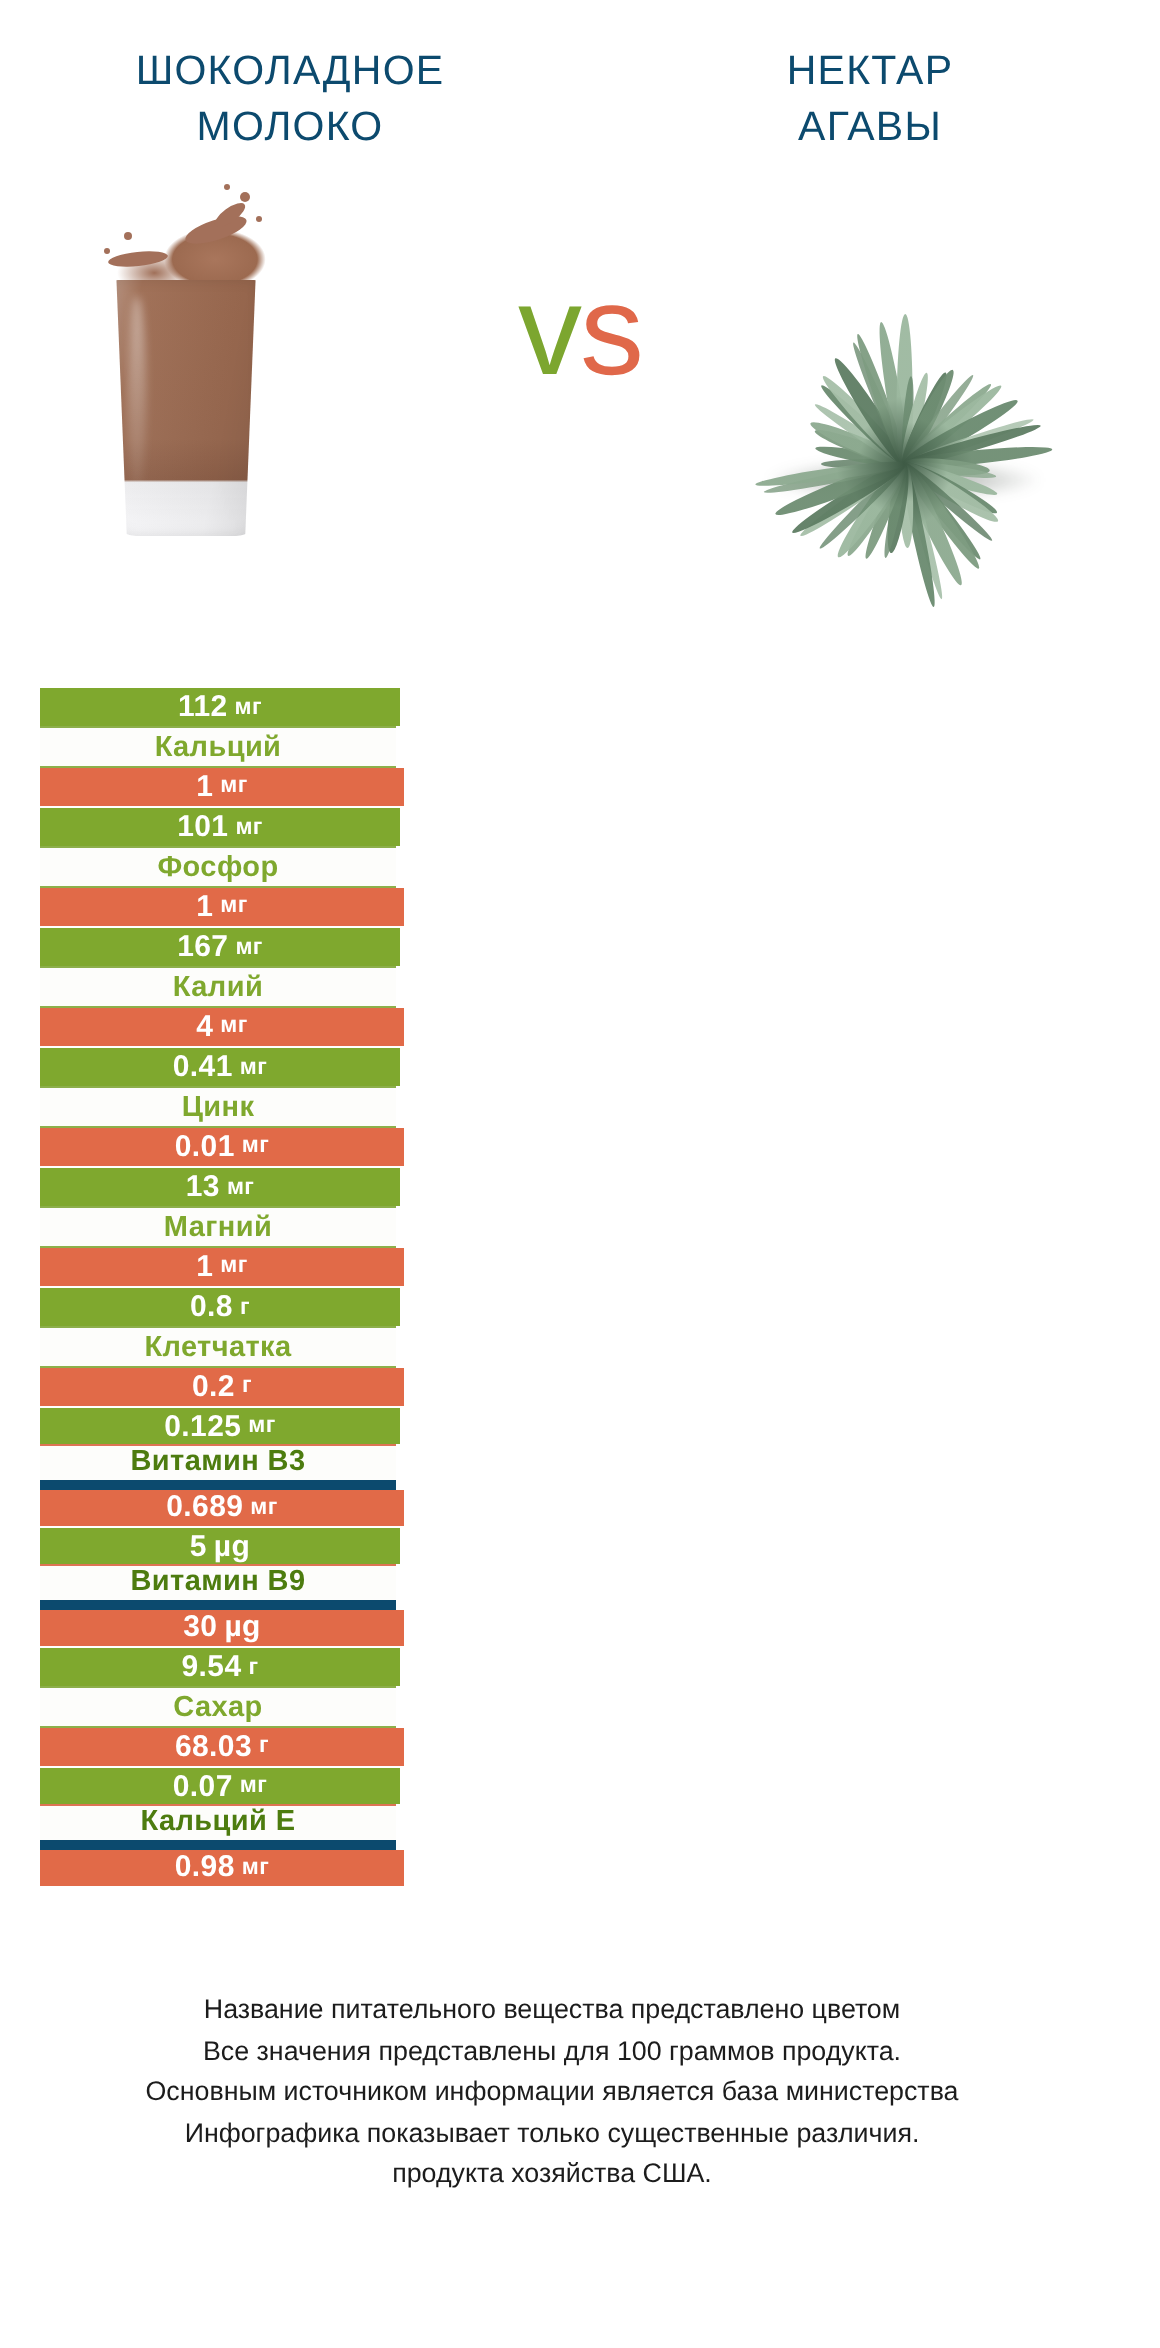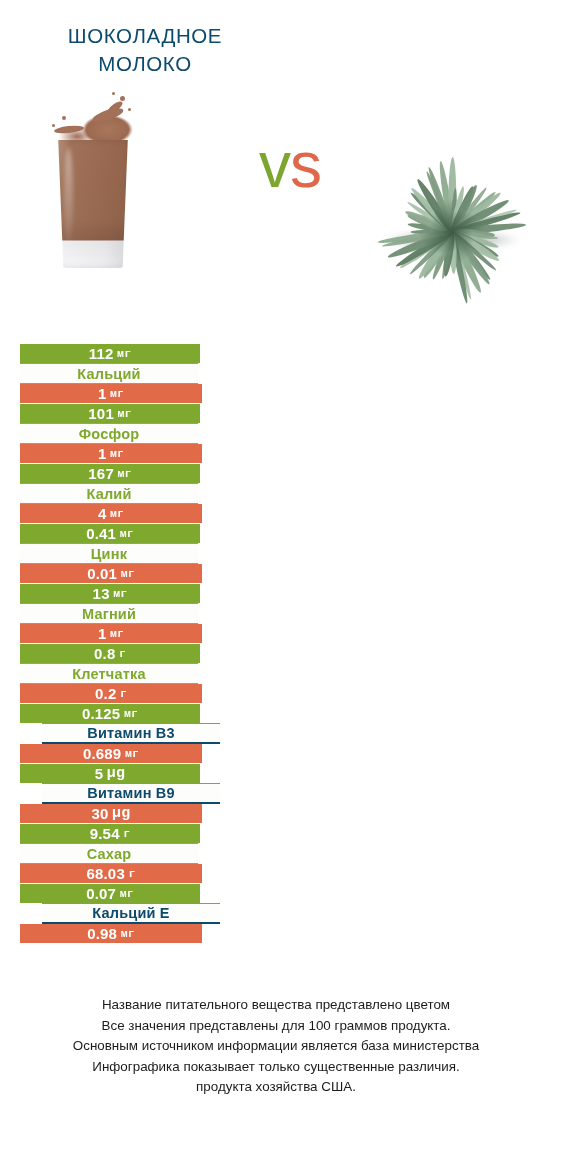--- a/index.html
+++ b/index.html
@@ -103,36 +103,34 @@
     font-size: 14.5px;
     font-weight: 700;
     letter-spacing: 0.2px;
   }
   .cell-mid.win-left {
     color: #7FA82E;
     border-top: 1px solid #8CAF4A;
     border-bottom: 1px solid #8CAF4A;
   }
   .cell-mid.win-right {
-    color: #0c4a6e;
+    color: #4d7c0f;
     border-top: 1px solid #DD7354;
-    border-bottom: 2px solid #0c4a6e;
-    margin-left: 22px;
+    border-bottom: 5px solid #0c4a6e;
   }
   .val {
     font-size: 15px;
     font-weight: 700;
     letter-spacing: 0.2px;
   }
   .unit {
     font-size: 11.5px;
     font-weight: 700;
     margin-left: 3.5px;
     letter-spacing: 0.2px;
-    font-family: Liberation Mono, monospace;
   }
   .unit.big {
     font-size: 15px;
   }
 
   
   .footer {
     position: absolute;
     left: 0;
     top: 995px;
@@ -234,20 +232,24 @@
     border-radius: 50% 50% 42% 42% / 60% 60% 40% 40%;
   }
 </style>
 </head>
 <body>
 
 <div class="header">
   <div class="header-col">
     <div class="product-title">ШОКОЛАДНОЕ
 МОЛОКО</div>
+  </div>
+  <div class="header-col">
+    <div class="product-title">НЕКТАР
+АГАВЫ</div>
   </div>
 </div>
 
 <div class="hero">
 
   <div class="hero-left">
     <div class="milk">
       <div class="splash"></div>
       <div class="splash-arm sa1"></div>
       <div class="splash-arm sa2"></div>

